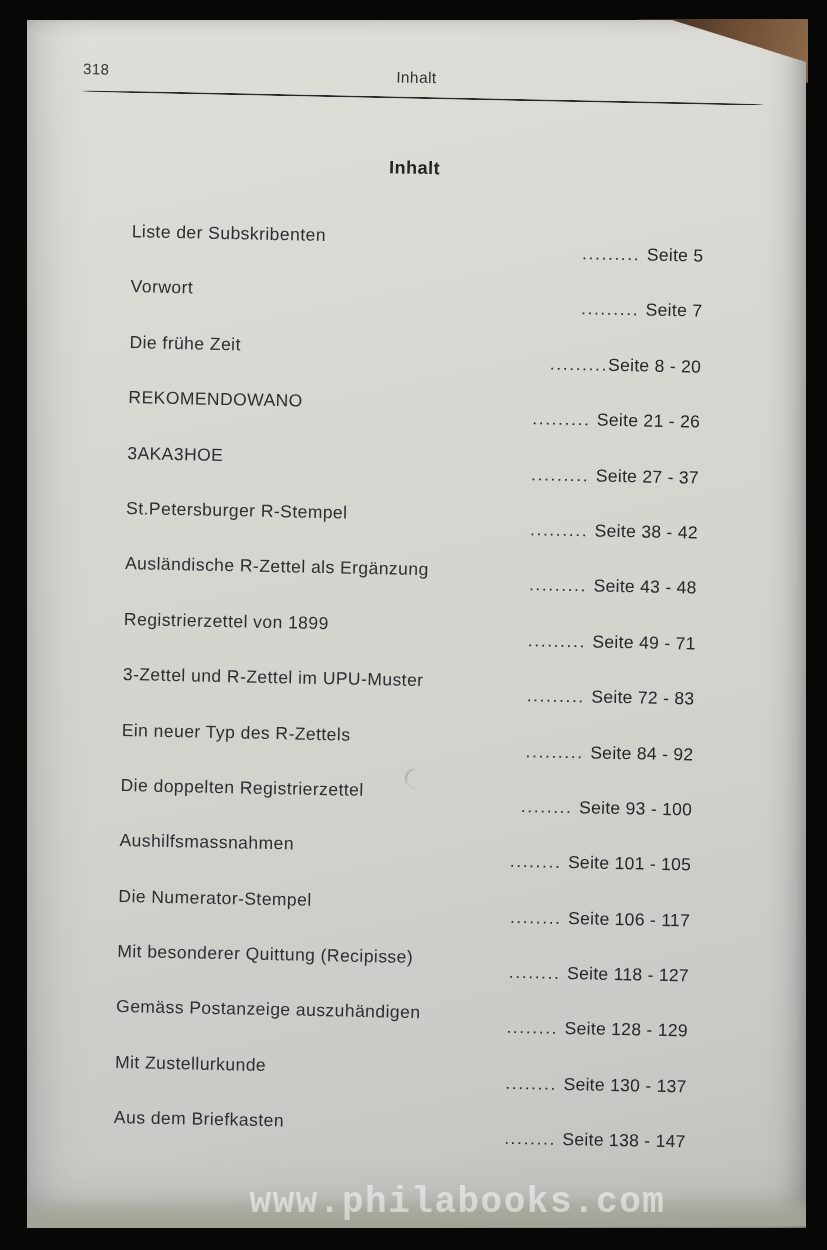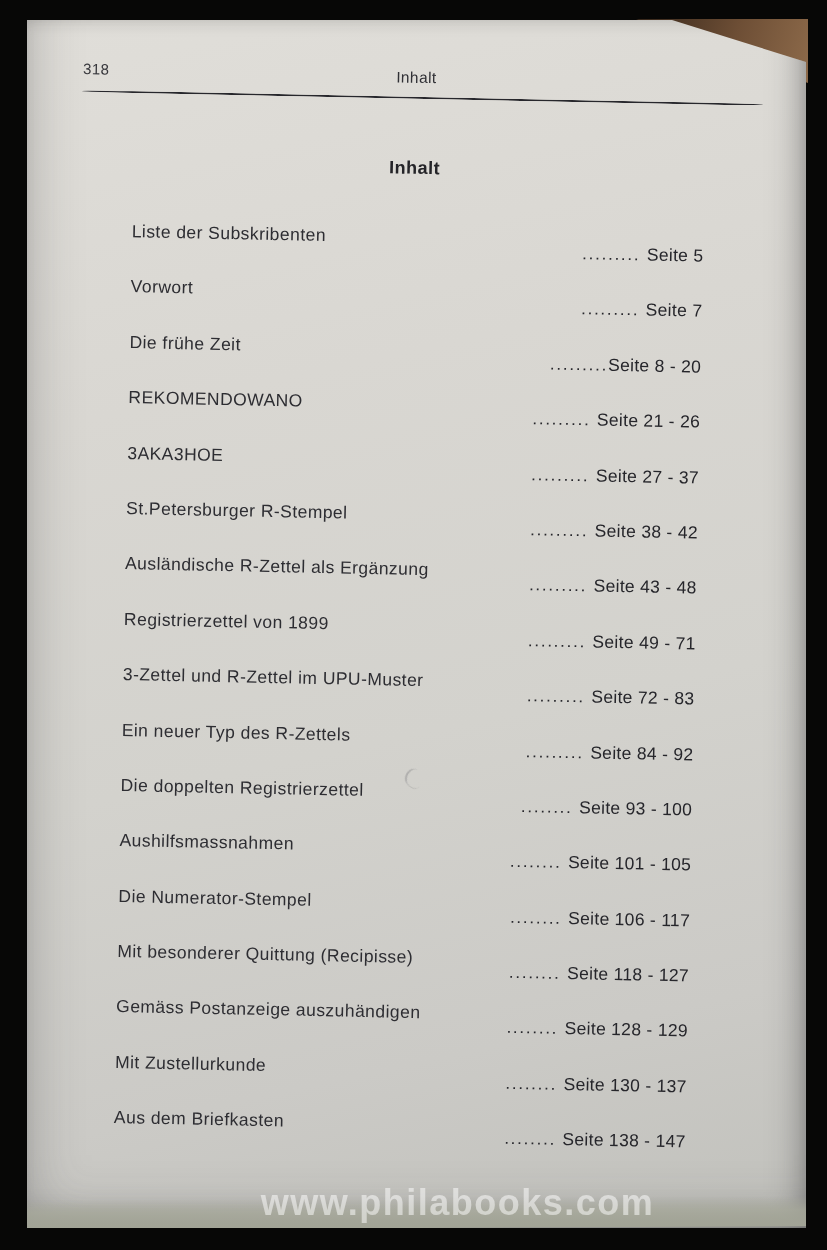--- a/index.html
+++ b/index.html
@@ -122,20 +122,21 @@
   #watermark {
     position: absolute;
     left: 50%; top: 1182px;
     transform: translateX(-50%);
     margin-left: 44px;
     font-size: 36px;
     font-weight: bold;
     letter-spacing: 1.5px;
     color: rgba(255,255,255,0.50);
     white-space: nowrap;
+    font-family: Liberation Mono, monospace;
   }
 </style>
 </head>
 <body>
 
 <div id="photo-frame">
 
   <div id="desk-corner"></div>
 
   <div id="book-page">

